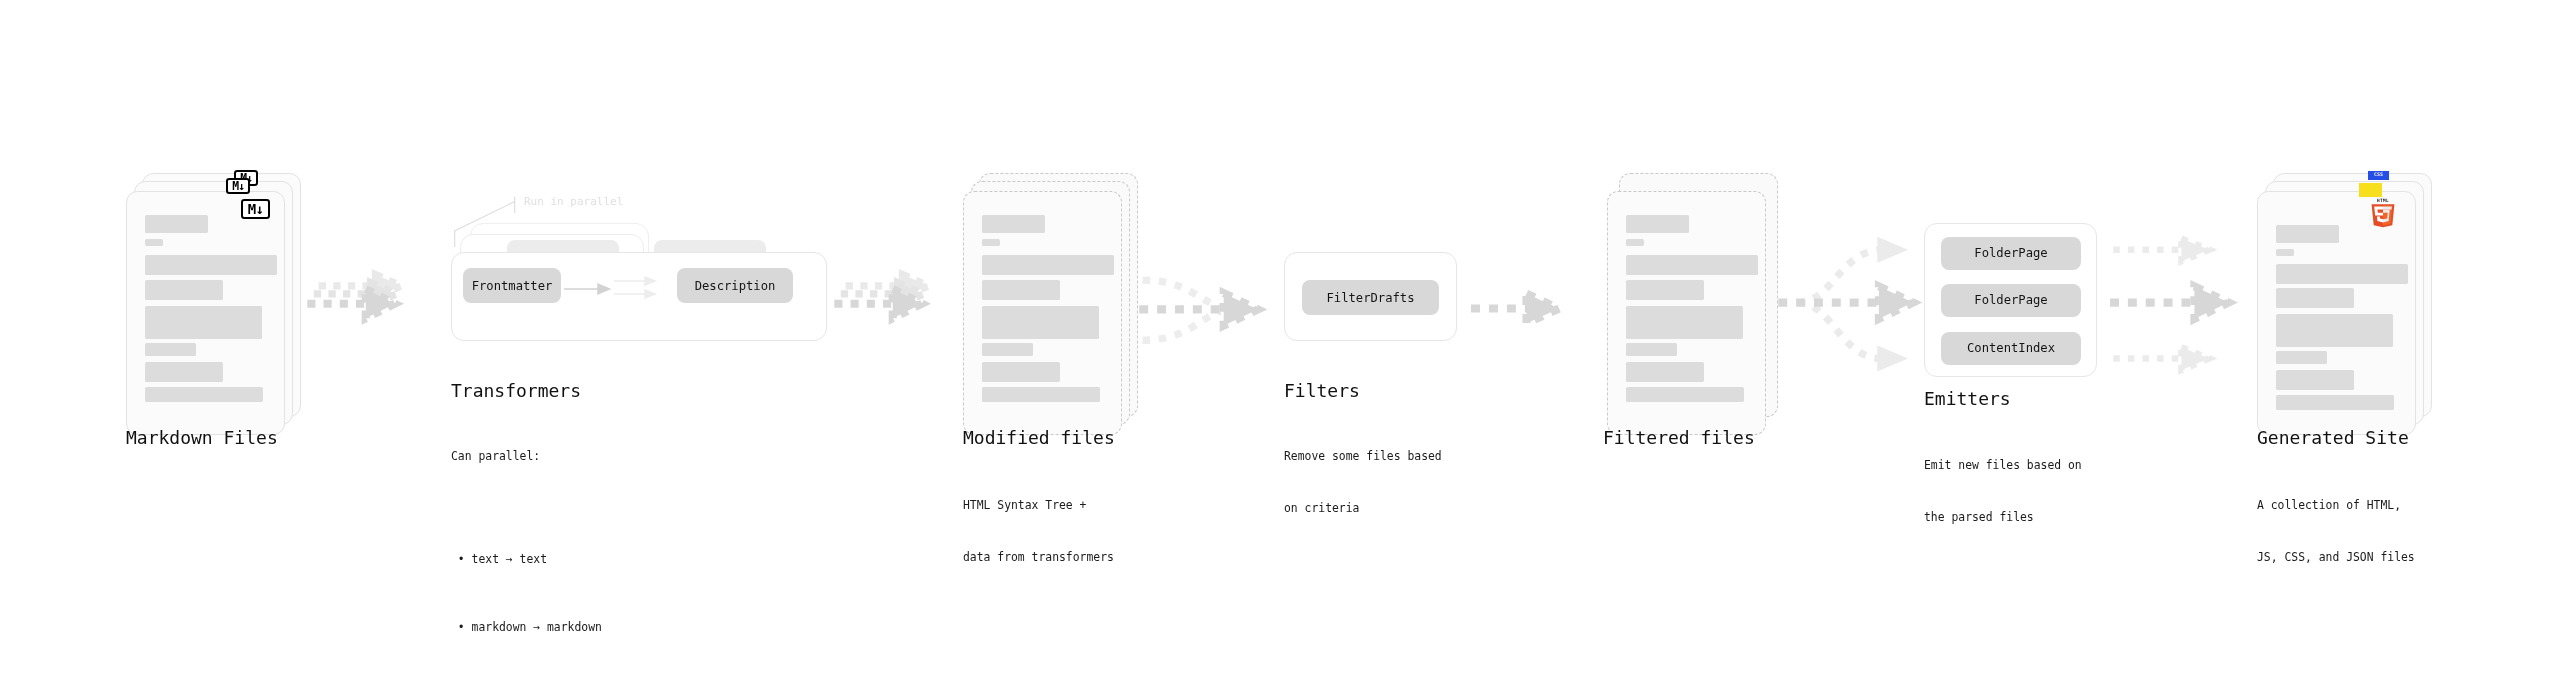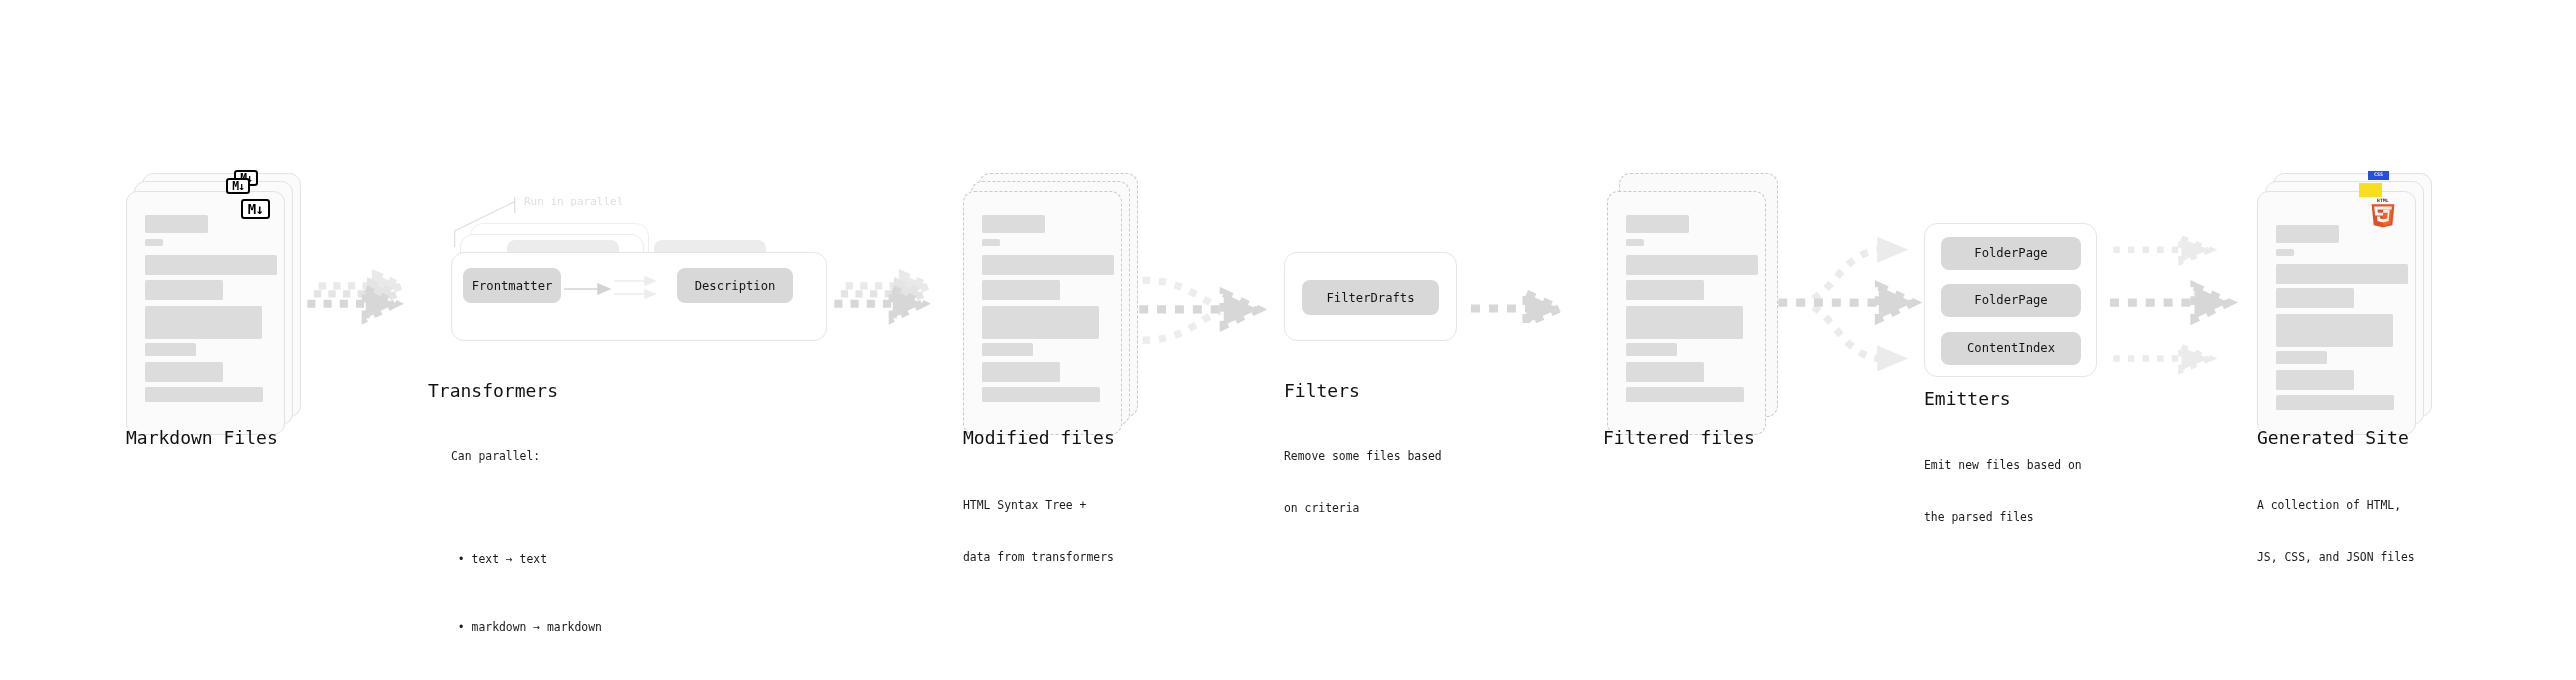--- a/index.html
+++ b/index.html
@@ -145,21 +145,21 @@
     <span>Description</span>
   </div>
 
   <svg class="stage" style="left:564px;top:280px;width:47px;height:18px;" width="47" height="18" viewBox="0 0 58 22">
     <g stroke="#d2d2d2" stroke-width="2" fill="#d2d2d2">
       <line x1="0" y1="11" x2="44" y2="11"></line>
         <polygon points="42,5 56,11 42,17"></polygon>
     </g>
   </svg>
 
-  <div class="title" style="left:428px;top:380px;text-align:right;">Transformers</div>
+  <div class="title" style="left:451px;top:380px;text-align:right;">Transformers</div>
 
   <div class="sub" style="left:451px;top:414px;">
     <div>Can parallel:</div>
     <ul class="bullets">
       <li>&nbsp;•&nbsp;<span>text → text</span></li>
       <li>&nbsp;•&nbsp;<span>markdown → markdown</span></li>
       <li>&nbsp;•&nbsp;<span>html → html</span></li>
     </ul>
   </div>
 </div>

